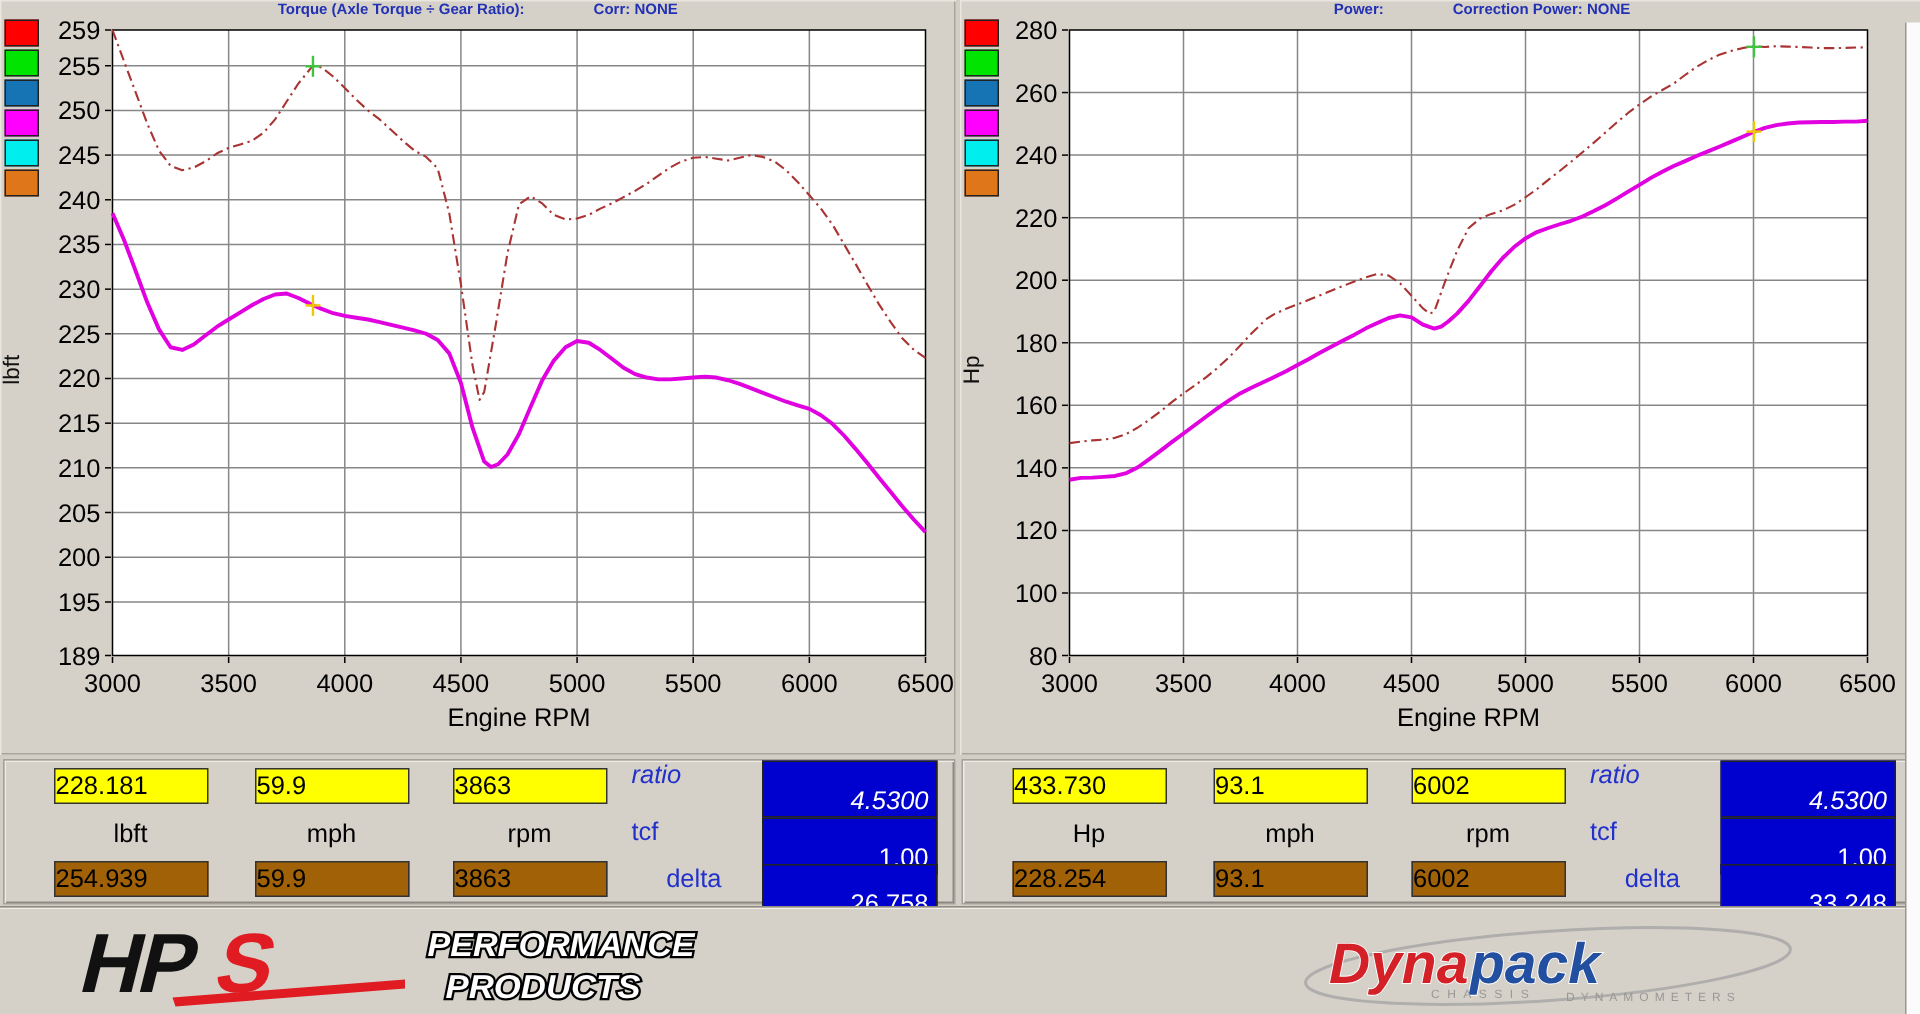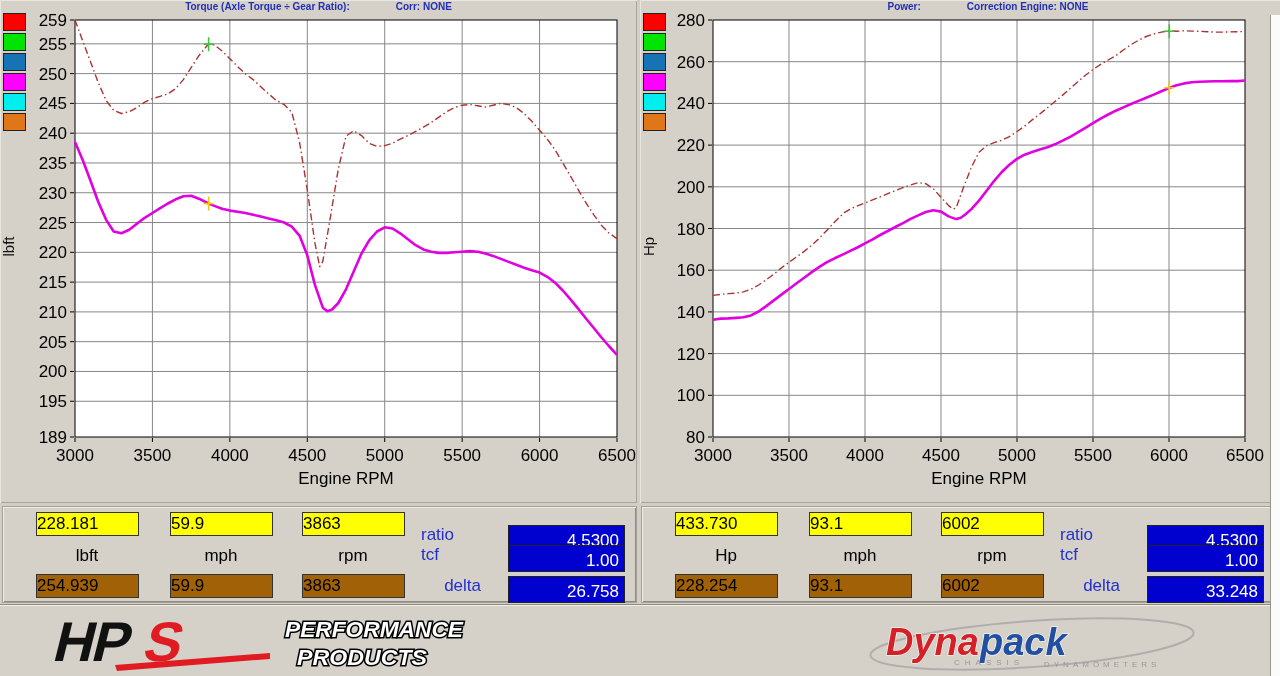--- a/index.html
+++ b/index.html
@@ -22,22 +22,22 @@
   .vpanel.right{left:641px;width:637px;}
   .vbox{position:absolute;width:96px;height:21px;border:1px solid #333;font-size:17px;
     text-align:left;padding:1px 5px 0 0;color:#000;}
   .vbox.yellow{background:#ffff00;}
   .vbox.green{background:#a16207;}
   .c1{left:33px;}.c2{left:167px;}.c3{left:299px;}
   .r1{top:5px;}.r3{top:67px;}
   .unit{position:absolute;width:102px;text-align:center;font-size:17px;color:#000;top:39px;}
   .statlab{position:absolute;left:418px;width:60px;font-size:17px;color:#2230cc;}
   .statval{position:absolute;left:505px;width:110px;height:20px;background:#0000cf;color:#fff;
-    font-size:17px;text-align:right;padding:5px 5px 0 0;border:1px solid #222;}
-  .sr1{top:18px;}.sr2{top:38px;}.sr3{top:69px;text-align:right;}
+    font-size:17px;text-align:right;padding:16px 5px 0 0;border:1px solid #222;}
+  .sr1{top:0;font-style:italic;}.sr2{top:38px;}.sr3{top:69px;text-align:right;}
   .footer{position:absolute;left:0;top:604px;width:1280px;height:72px;background:#d5d1c9;
     border-top:1px solid #8f8b83;box-shadow:inset 0 1px 0 #f2efe8;}
   .field-row{position:absolute;height:16px;}
   .fr1{top:616px;}.fr2{top:636px;}.fr3{top:655px;}
   .logo{position:absolute;}
   .scrollbar{position:absolute;left:1270px;top:15px;width:10px;height:661px;background:#fbfbfb;
     border-left:1px solid #9a968e;}
 </style>
 </head>
 <body>
@@ -132,21 +132,21 @@
         <line x1="203.6417142857143" y1="44.191957142857184" x2="213.6417142857143" y2="44.191957142857184" stroke="#3ec43e" stroke-width="1.6"></line>
         <line x1="208.6417142857143" y1="37.191957142857184" x2="208.6417142857143" y2="51.191957142857184" stroke="#3ec43e" stroke-width="1.6"></line>
         <line x1="203.6417142857143" y1="203.59318571428565" x2="213.6417142857143" y2="203.59318571428565" stroke="#eec800" stroke-width="1.6"></line>
         <line x1="208.6417142857143" y1="196.59318571428565" x2="208.6417142857143" y2="210.59318571428565" stroke="#eec800" stroke-width="1.6"></line>
       </svg>
   </div>
 
   <div class="chart-panel right">
     <div class="chart-title">
       <span>Power:</span>
-      <span>Correction Engine: NONE</span>
+      <span>Correction Power: NONE</span>
     </div>
     <div class="legend" id="legend1">
         <div class="swatch" style="background: rgb(255, 0, 0);"></div>
         <div class="swatch" style="background: rgb(0, 228, 0);"></div>
         <div class="swatch" style="background: rgb(22, 115, 180);"></div>
         <div class="swatch" style="background: rgb(255, 0, 255);"></div>
         <div class="swatch" style="background: rgb(0, 238, 238);"></div>
         <div class="swatch" style="background: rgb(224, 118, 26);"></div>
       </div>
     <div class="ylab">Hp</div>

